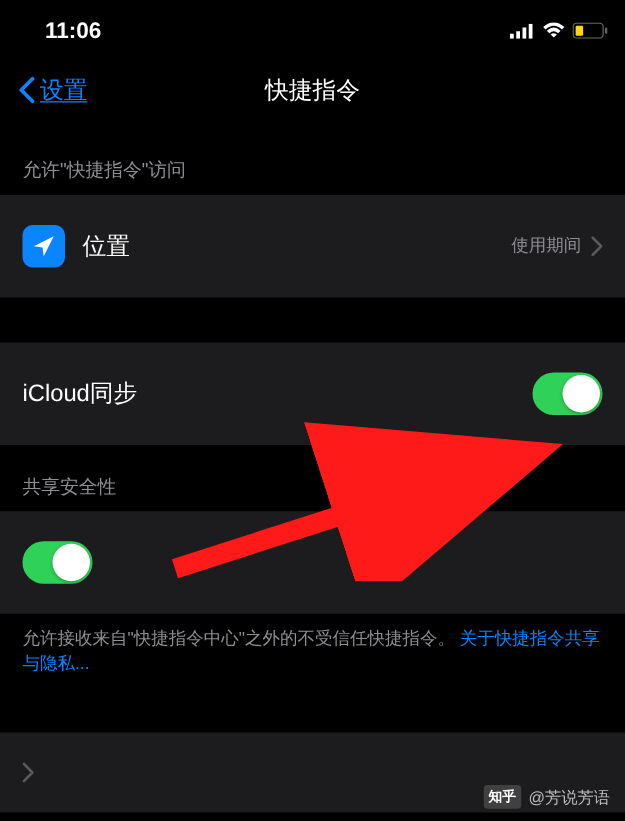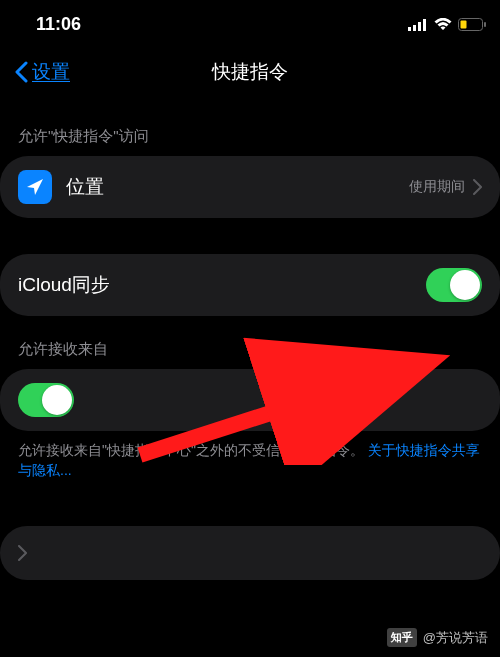--- a/index.html
+++ b/index.html
@@ -46,26 +46,25 @@
       font-size: 19px;
       font-weight: 400;
     }
     .section-header {
       color: #8e8e93;
       font-size: 15px;
       padding: 24px 18px 10px 18px;
     }
     .cell {
       background: #1c1c1e;
-      padding: 14px 18px;
+      padding: 24px 18px;
       display: flex;
       align-items: center;
       font-size: 19px;
       min-height: 54px;
-      border-radius: 28px;
     }
     .cell-label { flex: 1; }
     .cell-value { color: #8e8e93; font-size: 14px; margin-right: 8px; }
     .chevron { color: #5a5a5e; }
     .app-icon {
       width: 34px;
       height: 34px;
       background: #0a84ff;
       border-radius: 8px;
       margin-right: 14px;
@@ -173,21 +172,21 @@
 
 <div class="separator"></div>
 
 <div class="cell">
   <span class="cell-label">iCloud同步</span>
   <div class="toggle">
       <div class="toggle-knob"></div>
     </div>
 </div>
 
-<div class="section-header">允许接收来自</div>
+<div class="section-header">共享安全性</div>
 <div class="cell">
   <div class="toggle">
       <div class="toggle-knob"></div>
     </div>
 </div>
 <div class="footer-text">
   <span>允许接收来自"快捷指令中心"之外的不受信任快捷指令。</span>
   <span class="link">关于快捷指令共享与隐私...</span>
 </div>
 

